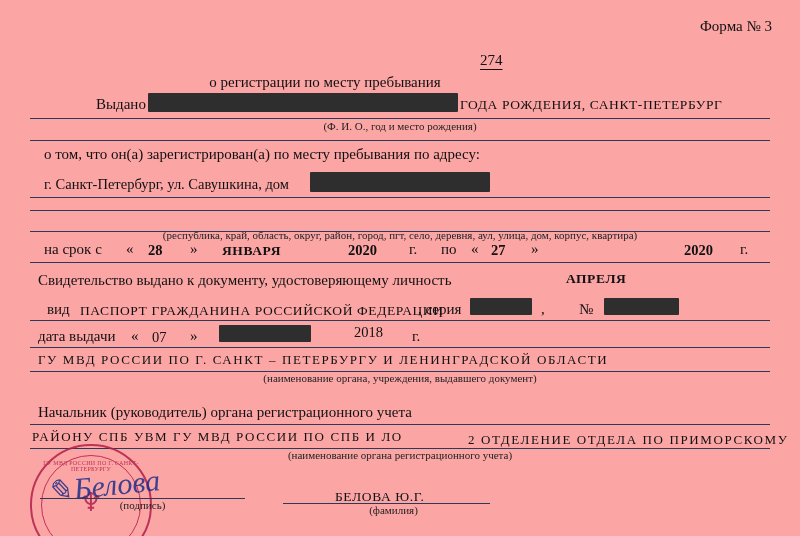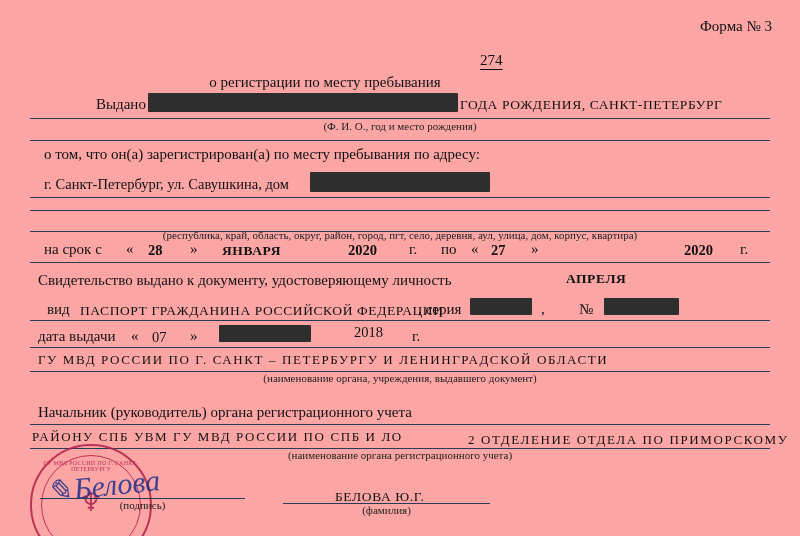--- a/index.html
+++ b/index.html
@@ -211,15 +211,15 @@
     <div class="stamp-eagle">♆</div>
 
   </div>
 
   <div class="abs signature">✎ Белова</div>
   <div class="abs rule" style="left:40px; top:498px; width:205px;"></div>
   <div class="abs small-center" style="left:40px; top:499px; width:205px;">(подпись)</div>
 
   <div class="abs caps" style="left:335px; top:489px;">БЕЛОВА Ю.Г.</div>
   <div class="abs rule" style="left:283px; top:503px; width:207px;"></div>
-  <div class="abs small-center" style="left:283px; top:504px; width:207px;">(фамилия)</div>
+  <div class="abs small-center" style="left:290px; top:504px; width:207px;">(фамилия)</div>
 
 </div>
 
 </body></html>

